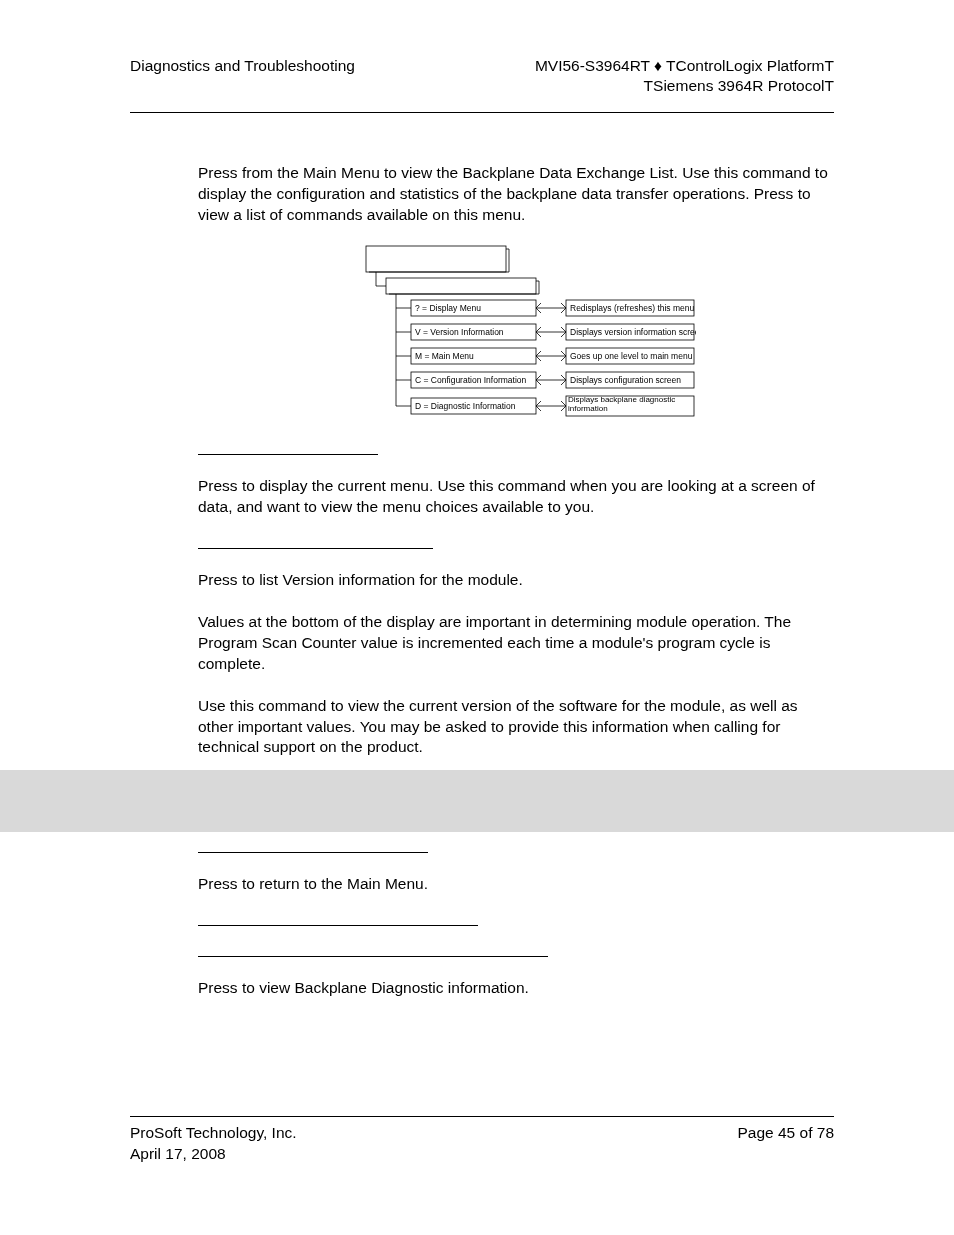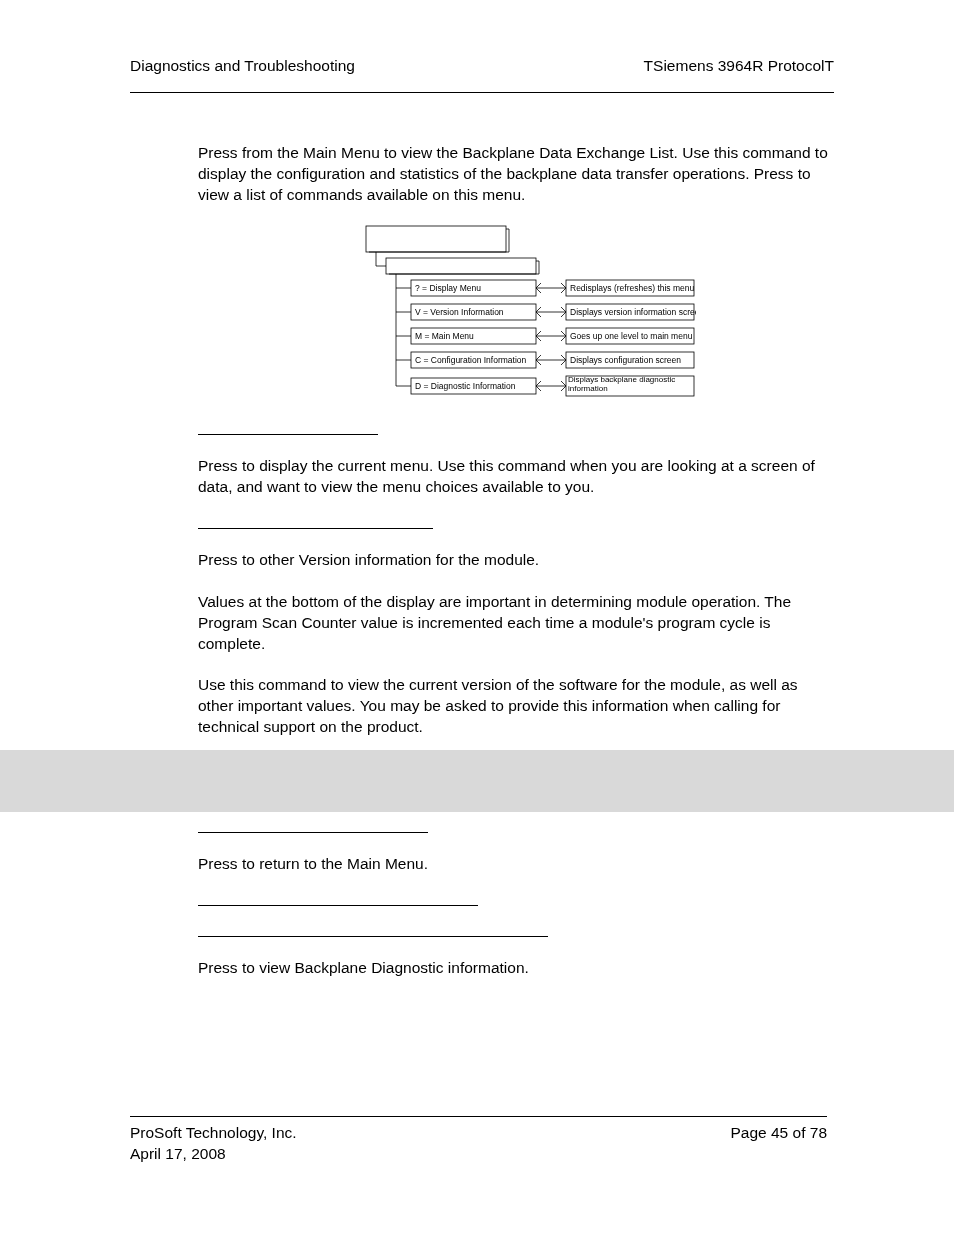--- a/index.html
+++ b/index.html
@@ -48,37 +48,38 @@
   .diagram {
     display: flex;
     justify-content: center;
     margin: 18px 0 30px 0;
   }
   .diagram svg { display: block; }
   .menu-label { font: 8.5px Arial; }
   .footer {
     position: absolute;
     left: 130px;
-    right: 127px;
+    right: 120px;
     bottom: 70px;
     border-top: 1px solid #000;
     padding-top: 6px;
     display: flex;
     justify-content: space-between;
     font-size: 15.5px;
     line-height: 1.35;
   }
 </style>
 </head>
 <body>
 
 <div class="page">
   <div class="header">
     <div>Diagnostics and Troubleshooting</div>
     <div class="header-right">
+      <div>MVI56-S3964RT ♦ TControlLogix PlatformT</div>
       <div>TSiemens 3964R ProtocolT</div>
     </div>
   </div>
 
   <div class="content">
 
     <p class="para">Press       from the Main Menu to view the Backplane Data Exchange List. Use this command to display the configuration and statistics of the backplane data transfer operations. Press       to view a list of commands available on this menu.</p>
 
     <div class="diagram">
       <svg width="360" height="180" viewBox="0 0 360 180">
@@ -147,21 +148,21 @@
             <div xmlns="http://www.w3.org/1999/xhtml" style="font:8px Arial;line-height:1.1;">Displays backplane diagnostic information</div>
           </foreignObject>
         </g>
       </svg>
     </div>
 
     <hr class="section-rule rule-short">
     <p class="para">Press       to display the current menu. Use this command when you are looking at a screen of data, and want to view the menu choices available to you.</p>
 
     <hr class="section-rule rule-med1">
-    <p class="para">Press       to other Version information for the module.</p>
+    <p class="para">Press       to list Version information for the module.</p>
     <p class="para">Values at the bottom of the display are important in determining module operation. The Program Scan Counter value is incremented each time a module's program cycle is complete.</p>
     <p class="para">Use this command to view the current version of the software for the module, as well as other important values. You may be asked to provide this information when calling for technical support on the product.</p>
 
     <div class="grey-band"></div>
 
     <hr class="section-rule rule-med2" style="margin-top:10px">
     <p class="para">Press       to return to the Main Menu.</p>
 
     <hr class="section-rule rule-med3">
 

